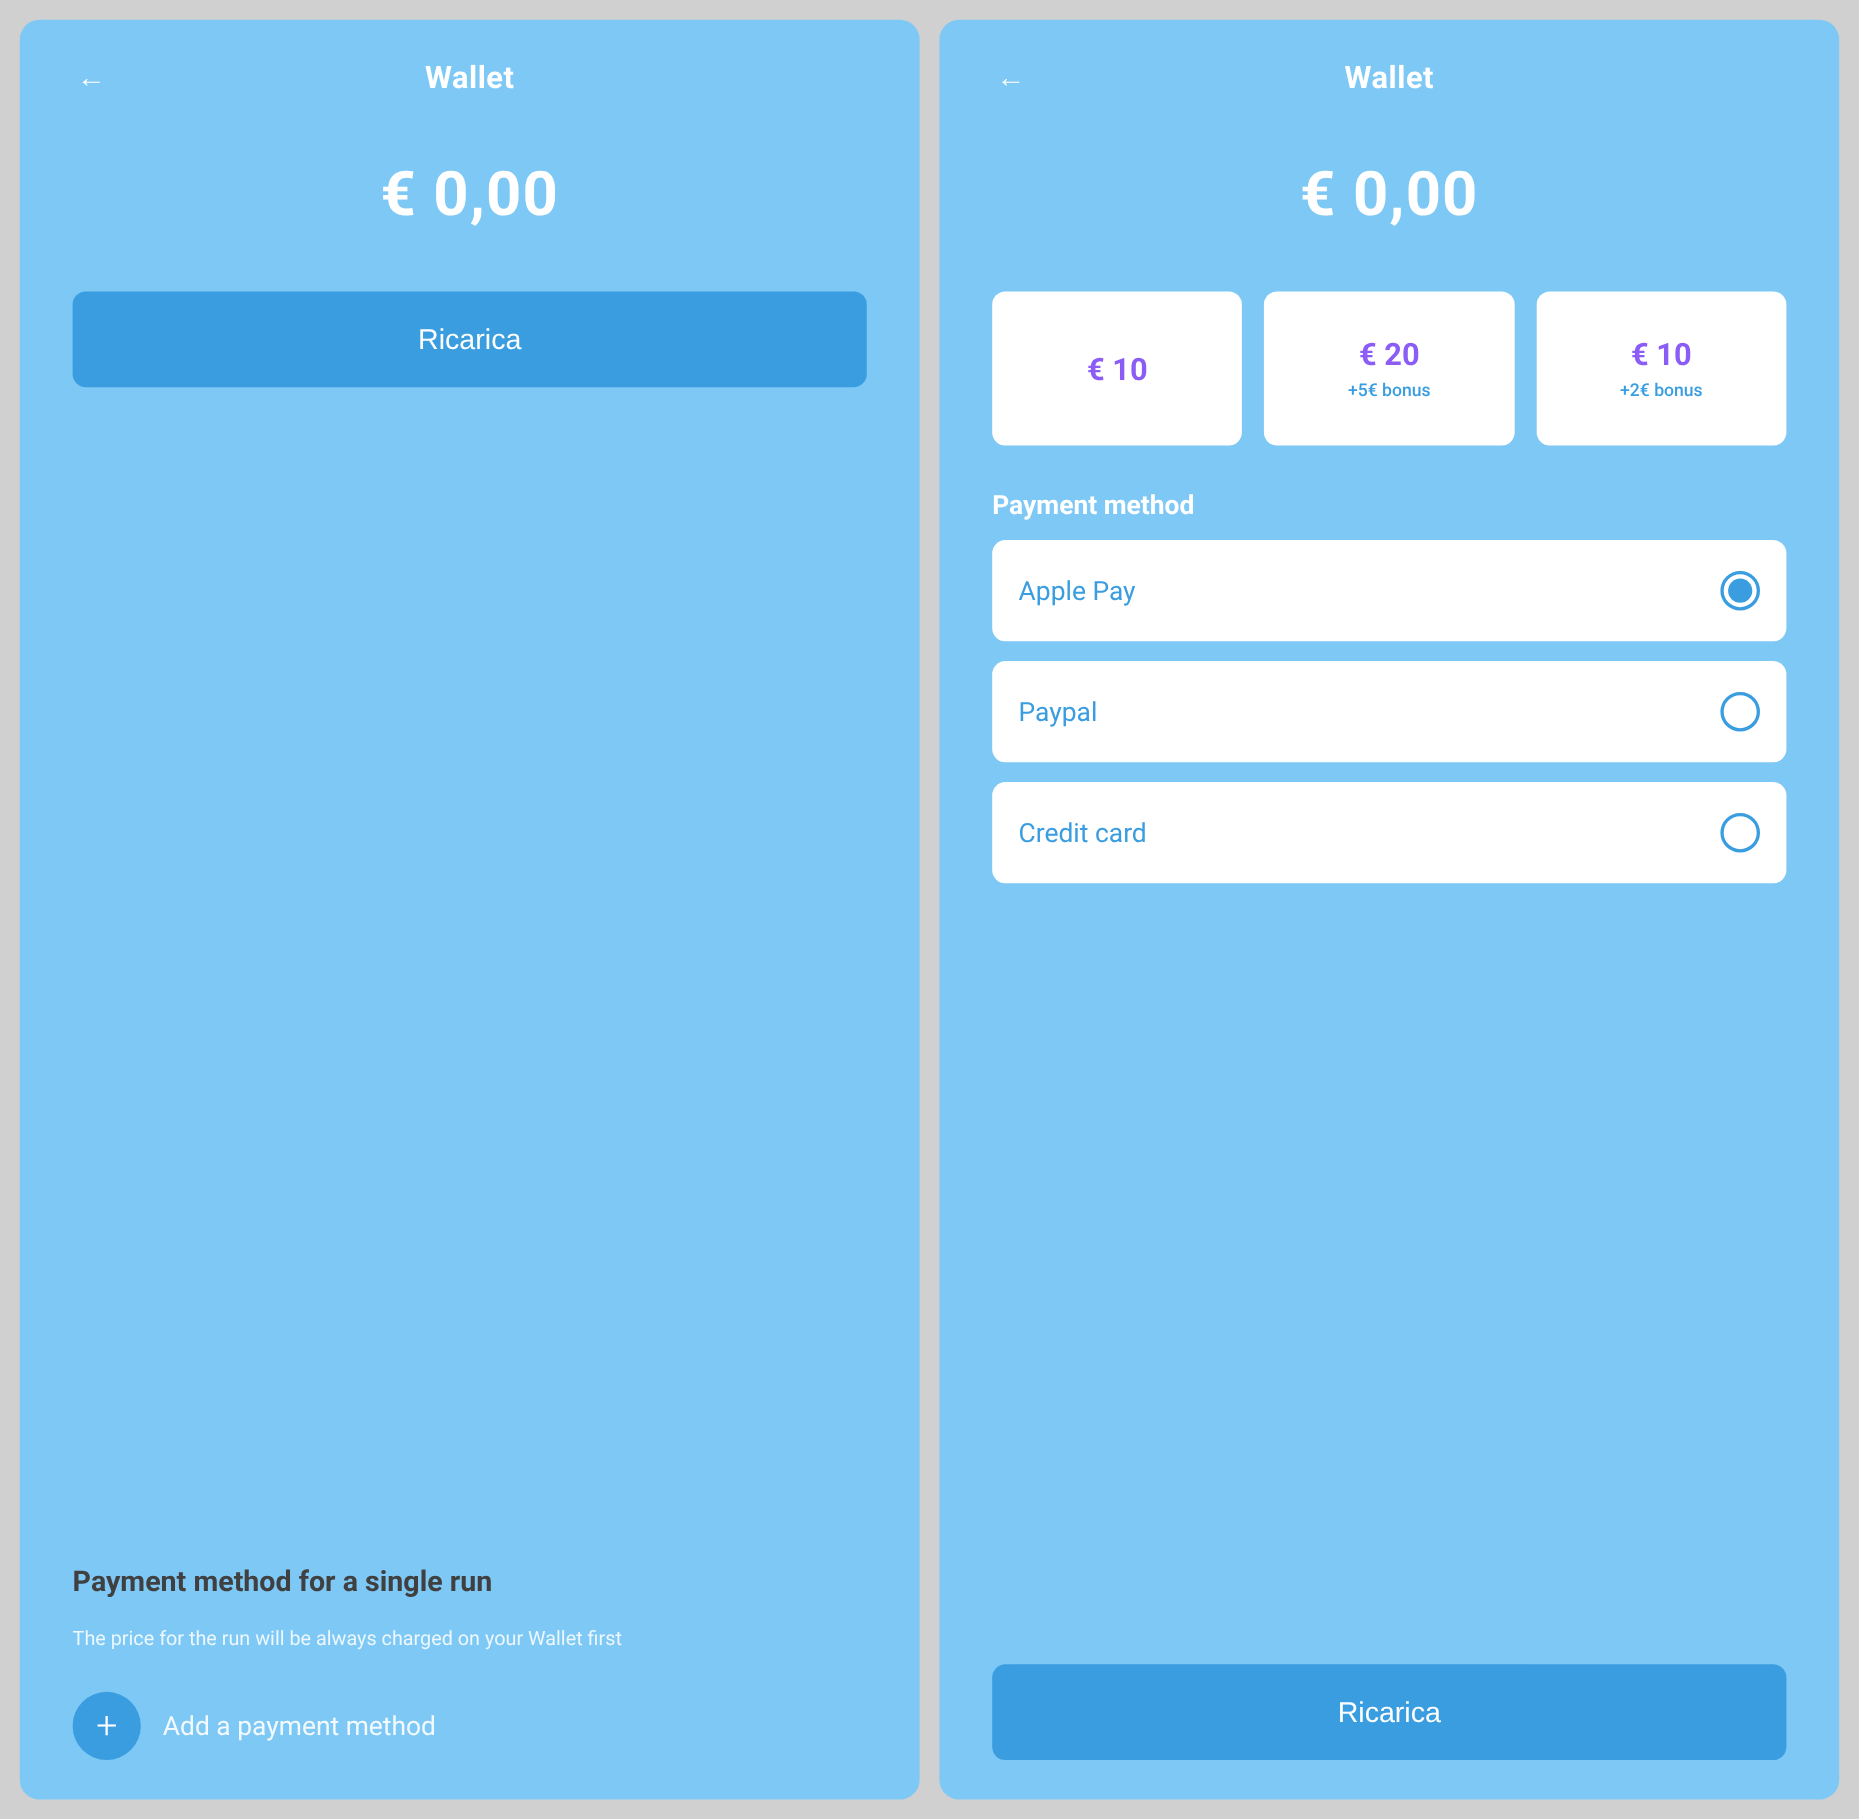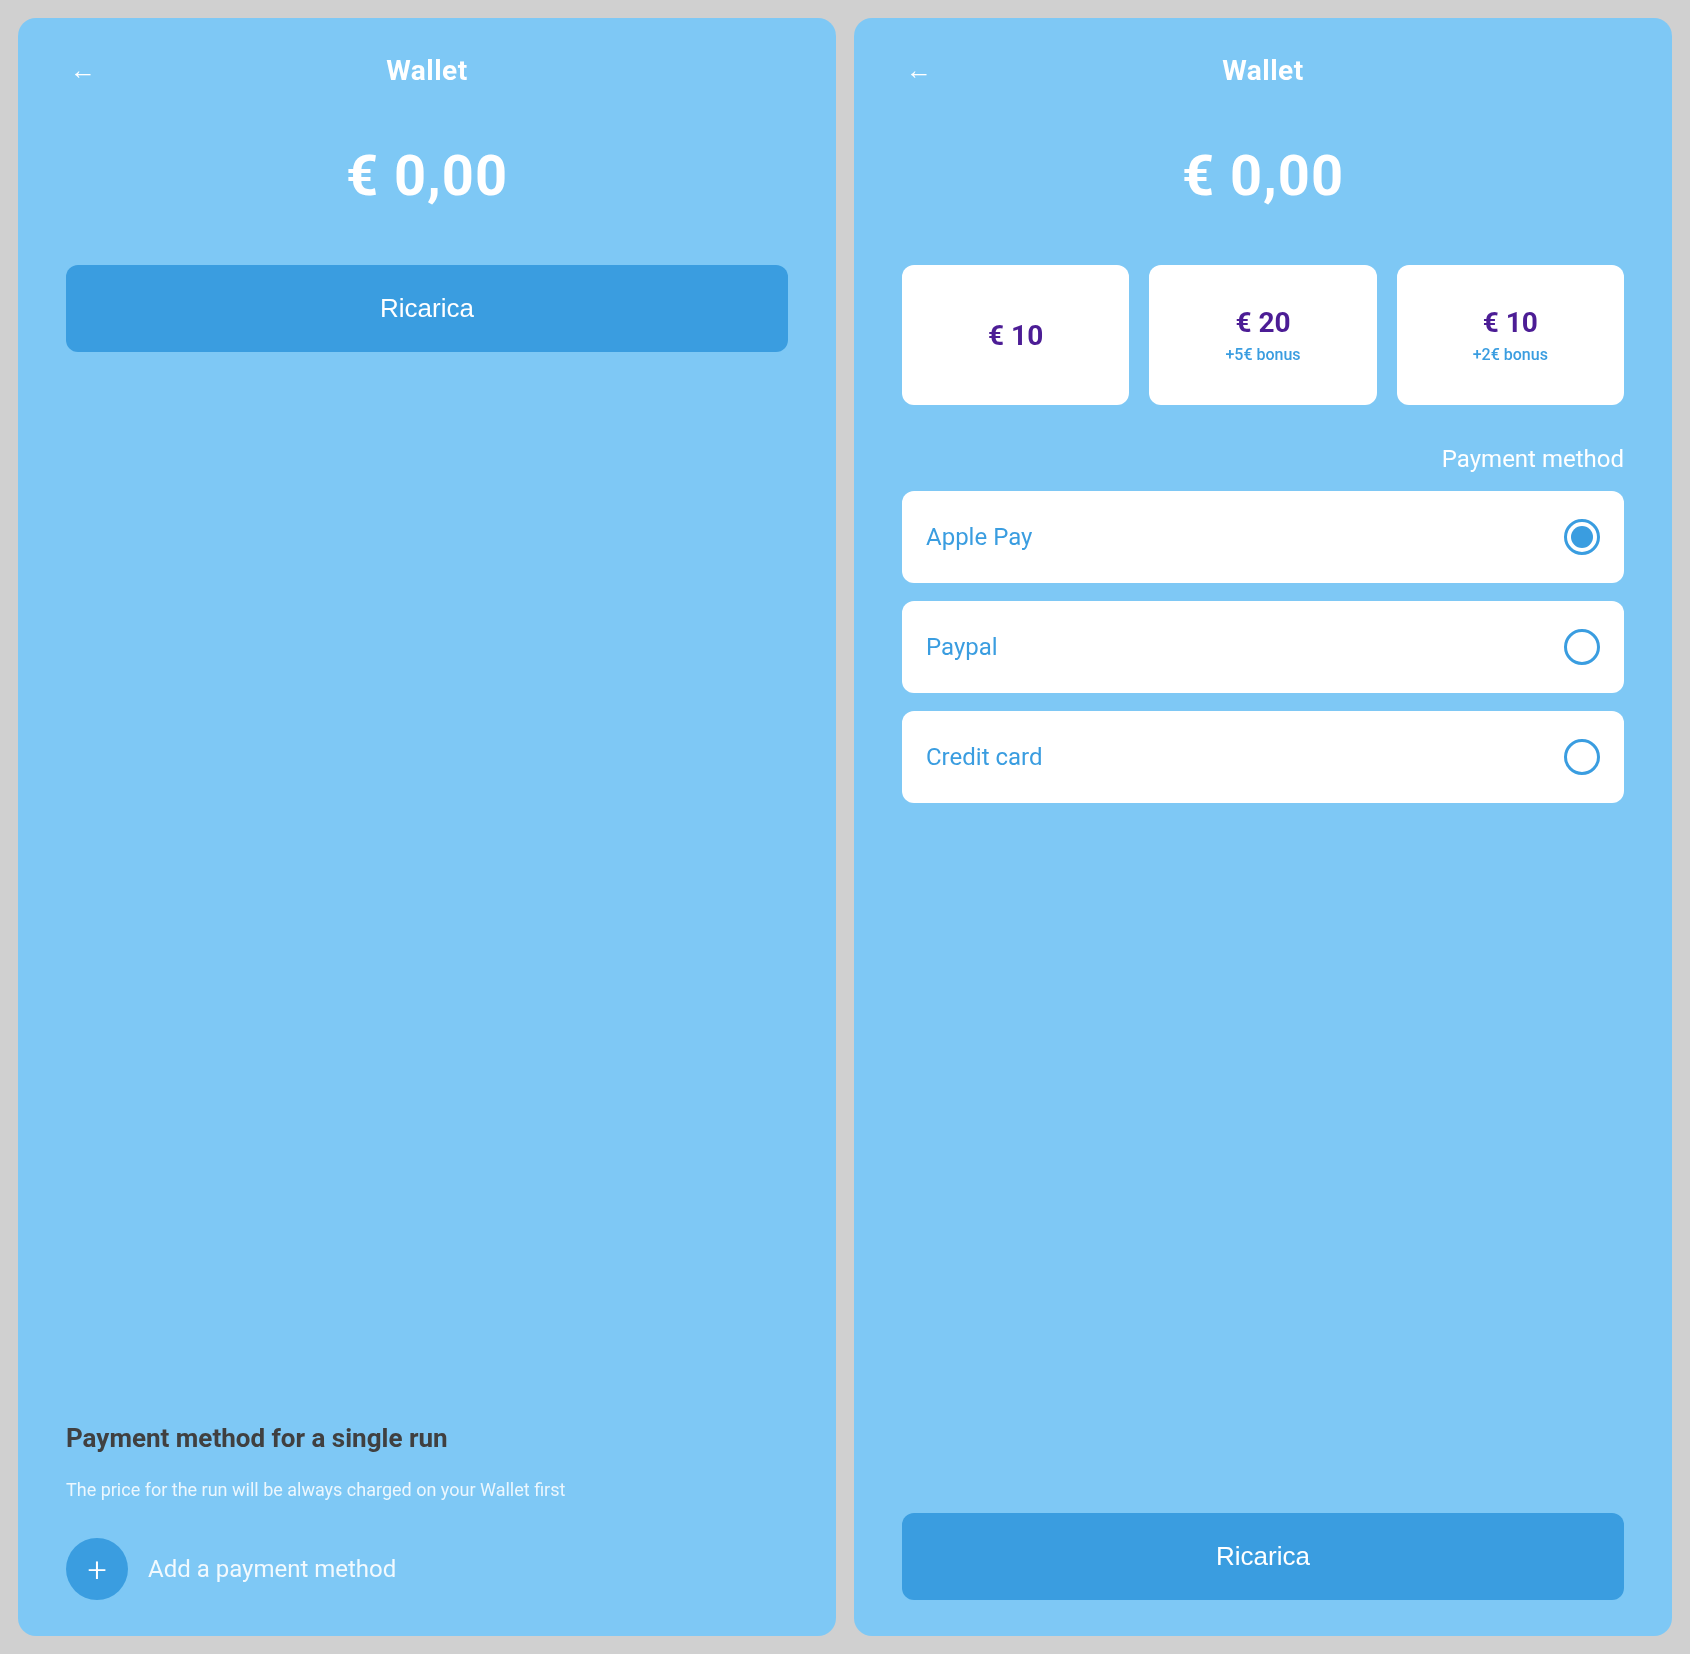--- a/index.html
+++ b/index.html
@@ -128,39 +128,38 @@
       flex: 1;
       display: flex;
       flex-direction: column;
       align-items: center;
       justify-content: center;
       padding: 28px 12px;
       min-height: 140px;
       cursor: pointer;
     }
     .amount-card-value {
-      color: #4c1d95;
+      color: #8b5cf6;
       font-size: 28px;
       font-weight: 700;
     }
     .amount-card-bonus {
       color: #3a9de0;
       font-size: 16px;
       font-weight: 500;
       margin-top: 6px;
     }
     .payment-method-section {
       margin-bottom: 24px;
     }
     .payment-method-title {
       color: white;
       font-size: 24px;
-      font-weight: 400;
+      font-weight: 700;
       margin-bottom: 18px;
-      text-align: right;
     }
     .payment-option {
       background: white;
       border-radius: 12px;
       display: flex;
       align-items: center;
       justify-content: space-between;
       padding: 28px 24px;
       margin-bottom: 18px;
       cursor: pointer;

